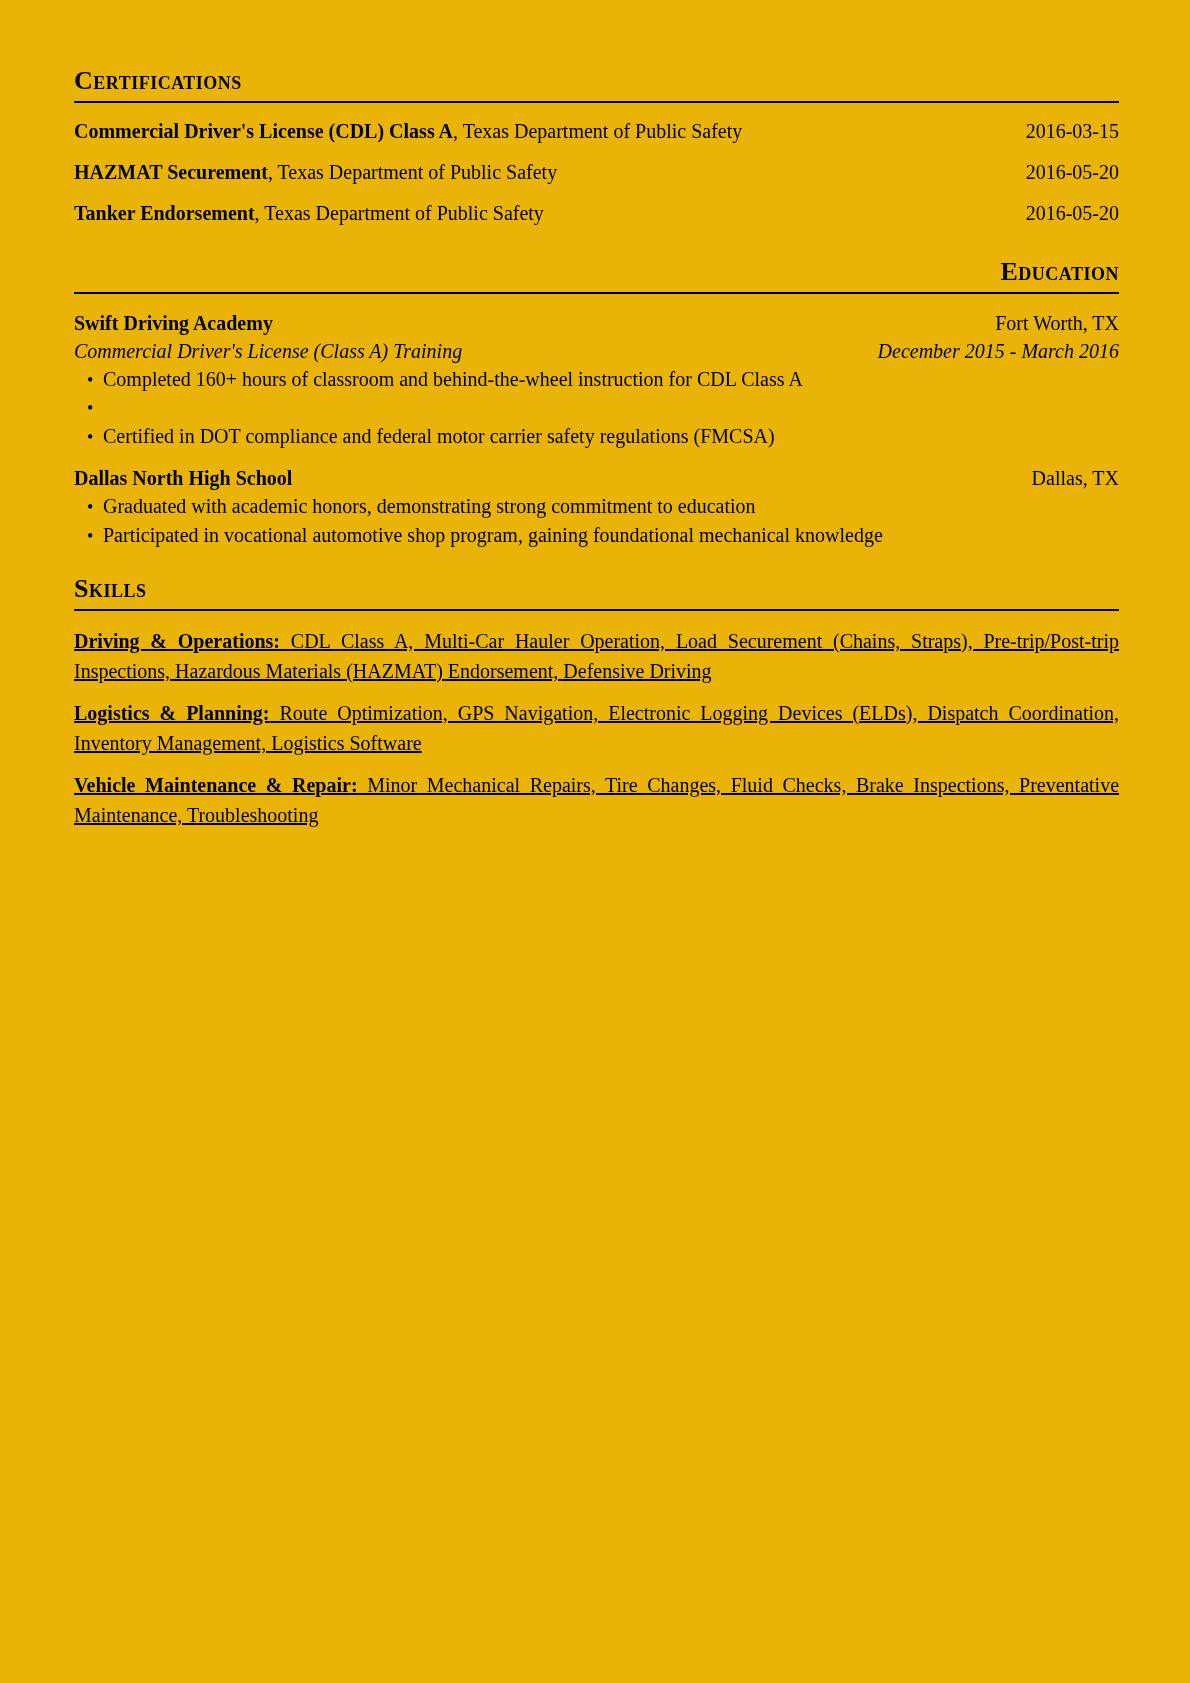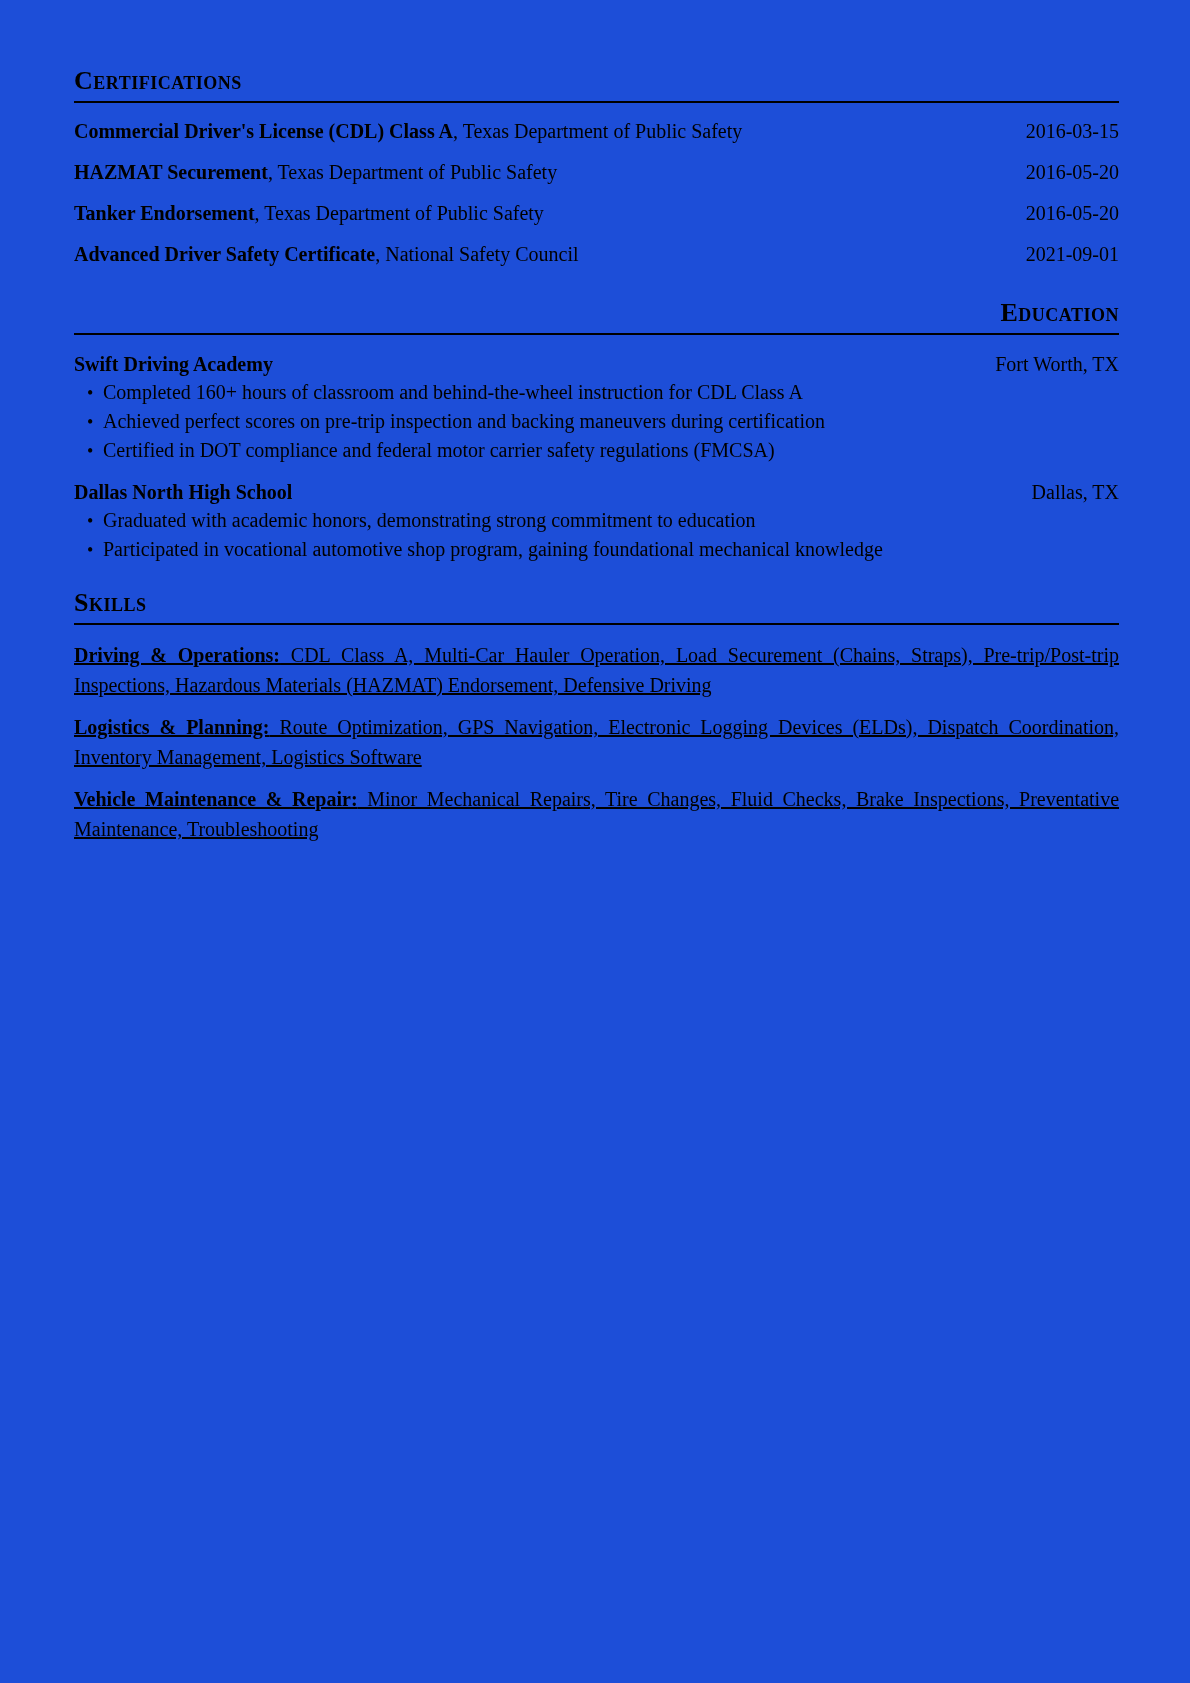--- a/index.html
+++ b/index.html
@@ -12,21 +12,21 @@
     width: 1190px;
     height: 1683px;
     font-family: "Liberation Serif", "DejaVu Serif", serif;
     color: #000000;
     overflow: hidden;
   }
   .page {
     width: 1190px;
     height: 1683px;
     padding: 68px 71px 40px 74px;
-    background: #1d4ed8;
+    background: #eab308;
   }
   
   h2.sec-heading {
     font-size: 26px;
     font-weight: bold;
     font-variant: small-caps;
     letter-spacing: 0.5px;
     line-height: 1.0;
     margin: 0 0 15px 0;
     padding-bottom: 7px;
@@ -104,42 +104,41 @@
     <div class="cert-row">
       <span class="cert-left"><span class="cert-name">HAZMAT Securement</span><span class="cert-issuer">, Texas Department of Public Safety</span></span>
       <span class="cert-date">2016-05-20</span>
     </div>
 
     <div class="cert-row">
       <span class="cert-left"><span class="cert-name">Tanker Endorsement</span><span class="cert-issuer">, Texas Department of Public Safety</span></span>
       <span class="cert-date">2016-05-20</span>
     </div>
 
-    <div class="cert-row">
-      <span class="cert-left"><span class="cert-name">Advanced Driver Safety Certificate</span><span class="cert-issuer">, National Safety Council</span></span>
-      <span class="cert-date">2021-09-01</span>
-    </div>
   </section>
 
   <section class="education">
     <h2 class="sec-heading">Education</h2>
 
     <div class="edu-block">
       <div class="edu-head">
         <span class="edu-name">Swift Driving Academy</span>
         <span class="edu-loc">Fort Worth, TX</span>
       </div>
+      <div class="edu-sub">
+        <span class="edu-degree">Commercial Driver's License (Class A) Training</span>
+        <span class="edu-dates">December 2015 - March 2016</span>
+      </div>
       <ul class="bullets">
         <li>
             <span class="dot">•</span>
             <span class="btext">Completed 160+ hours of classroom and behind-the-wheel instruction for CDL Class A</span>
           </li>
         <li>
             <span class="dot">•</span>
-            <span class="btext">Achieved perfect scores on pre-trip inspection and backing maneuvers during certification</span>
           </li>
         <li>
             <span class="dot">•</span>
             <span class="btext">Certified in DOT compliance and federal motor carrier safety regulations (FMCSA)</span>
           </li>
       </ul>
     </div>
 
     <div class="edu-block">
       <div class="edu-head">

